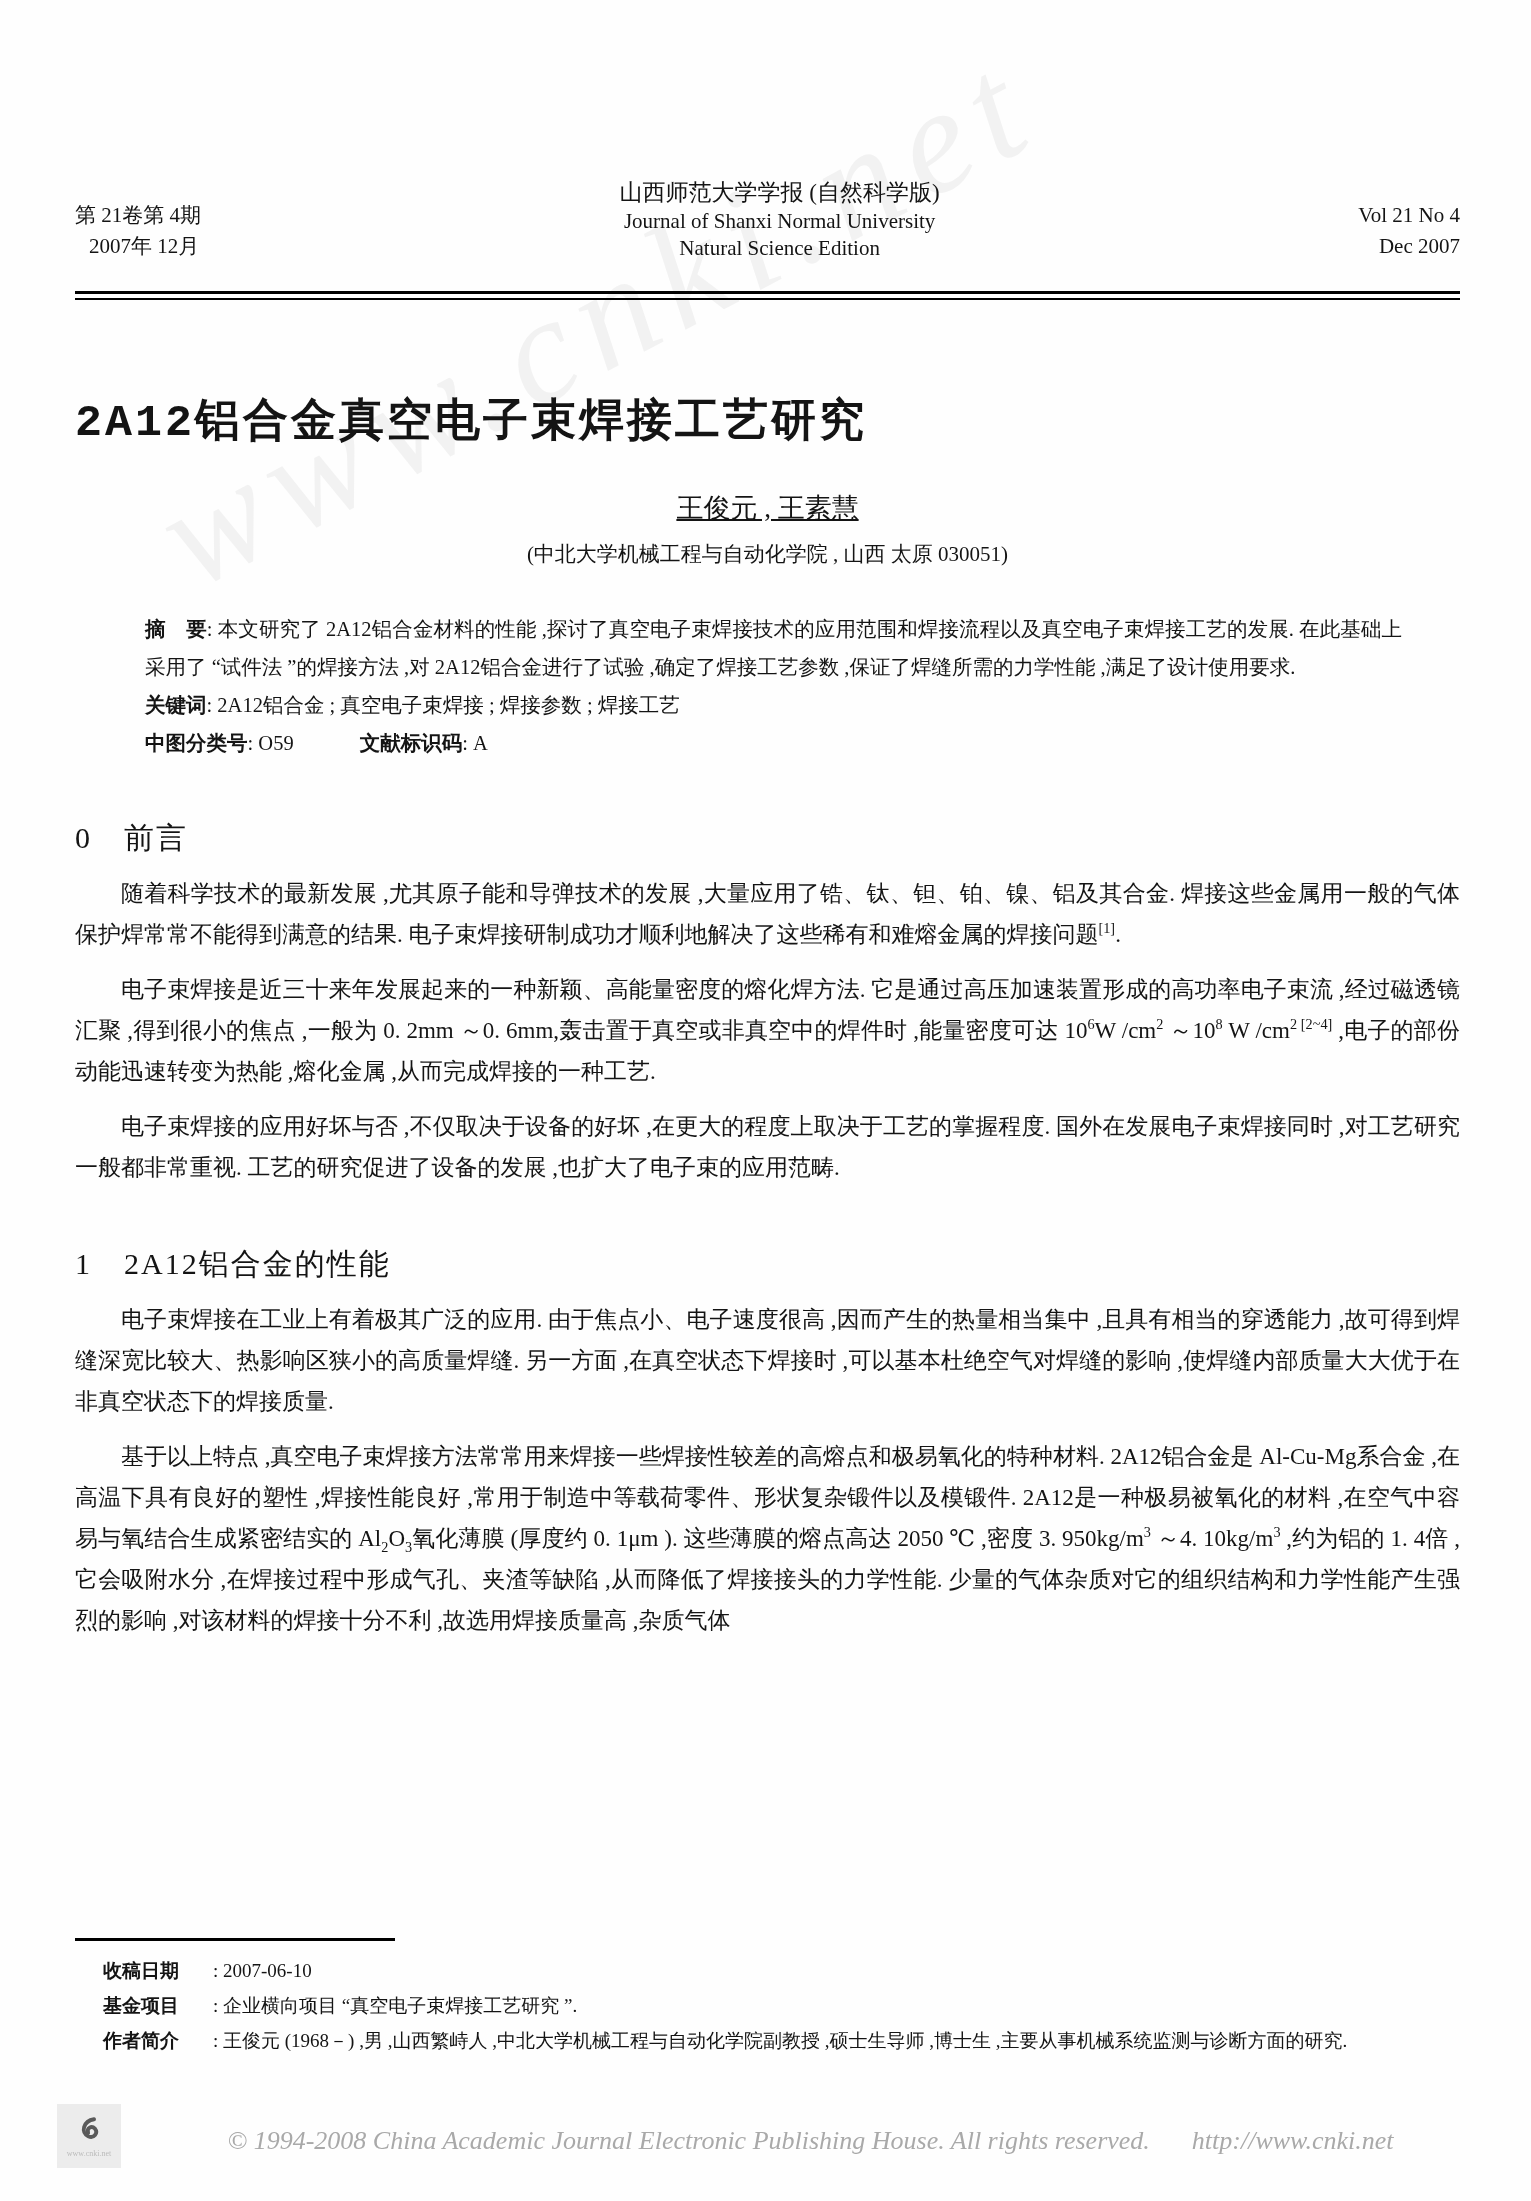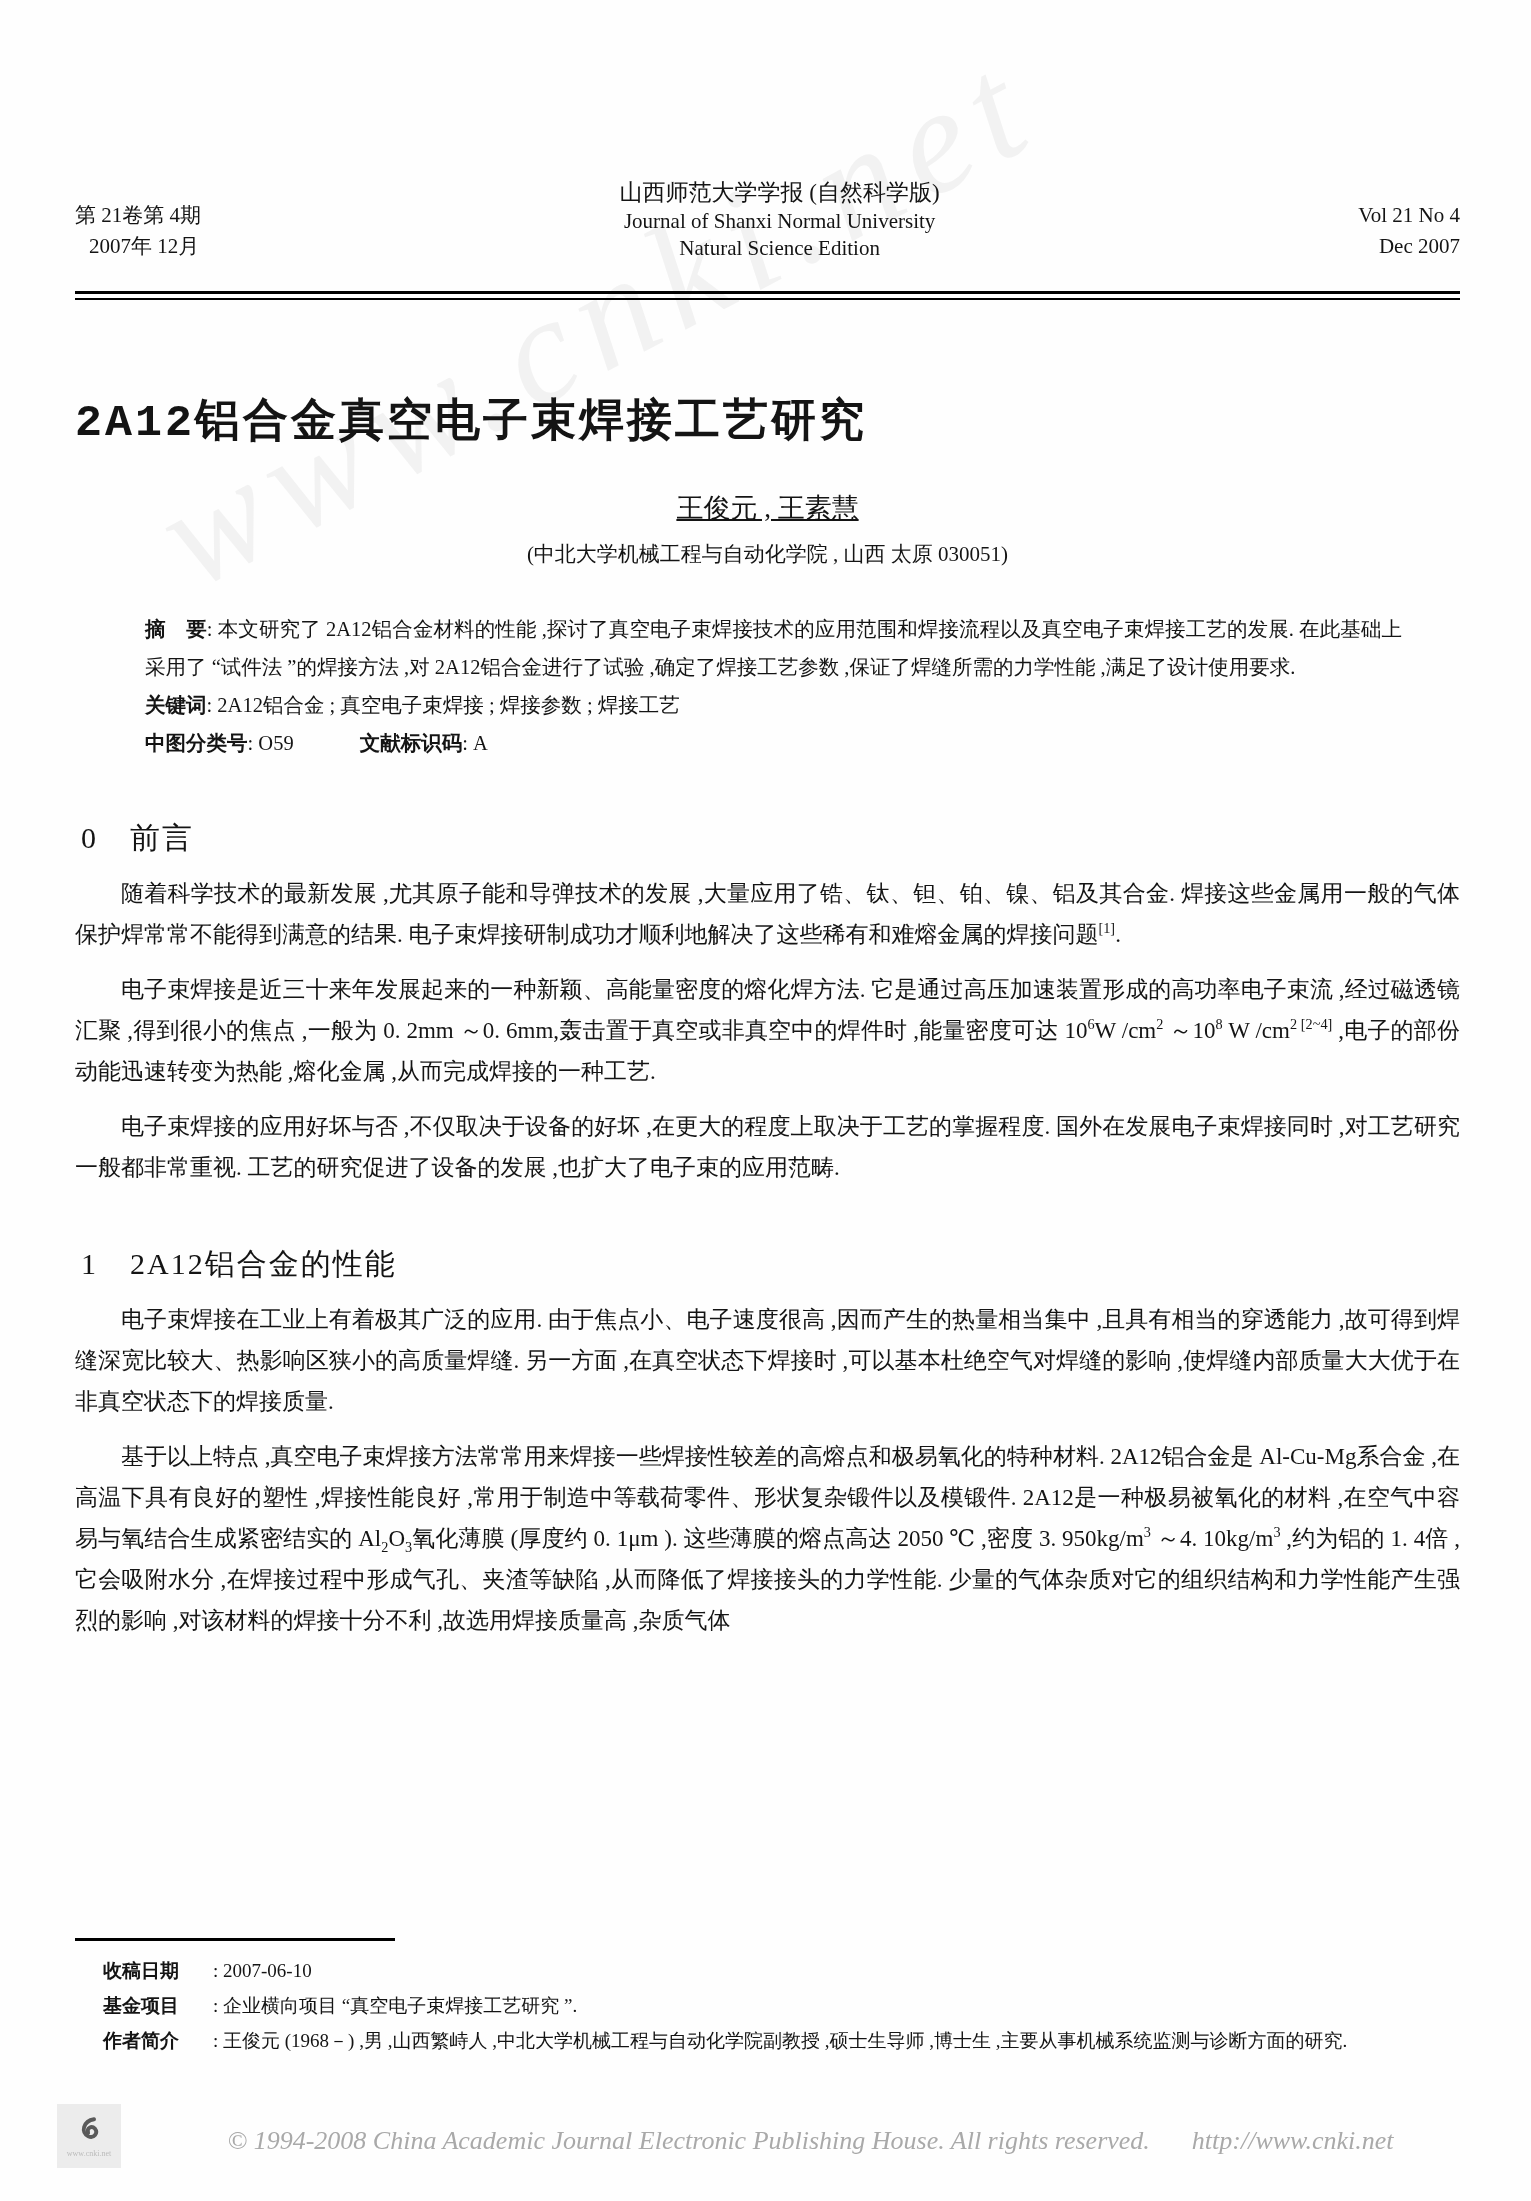--- a/index.html
+++ b/index.html
@@ -32,21 +32,21 @@
     font-size:45px; font-weight:bold; letter-spacing:3px;font-family:Liberation Mono, monospace;
   }
   .authors { margin-top:40px; text-align:center; font-size:27px;text-decoration:underline; }
   .affiliation { margin-top:14px; text-align:center; font-size:21px; }
   .abstract-block {
     margin-top:42px; padding:0 58px 0 70px;
     font-size:20.5px; line-height:38px; text-align:justify;
   }
   .abstract-block .row { margin:0; }
   .clc-row .pair1 { margin-right:66px; }
-  .sec-heading { font-size:30px; font-weight:normal; margin:56px 0 0 6px; letter-spacing:2px; }
+  .sec-heading { font-size:30px; font-weight:normal; margin:56px 0 0 0; letter-spacing:2px; }
   .body-para {
     margin:14px 0 0 0; font-size:23px; line-height:41px;
     text-align:justify; text-indent:2em;
   }
   .body-para sup { font-size:0.62em; line-height:0; }
   .body-para sub { font-size:0.62em; line-height:0; }
   
   .footnote { position:absolute; top:1938px; left:75px; right:71px; }
   .footnote-rule { width:320px; border-top:3px solid #000; margin:0; }
   .foot-items { margin-top:12px; padding-left:28px; font-size:19px; line-height:35px; }

